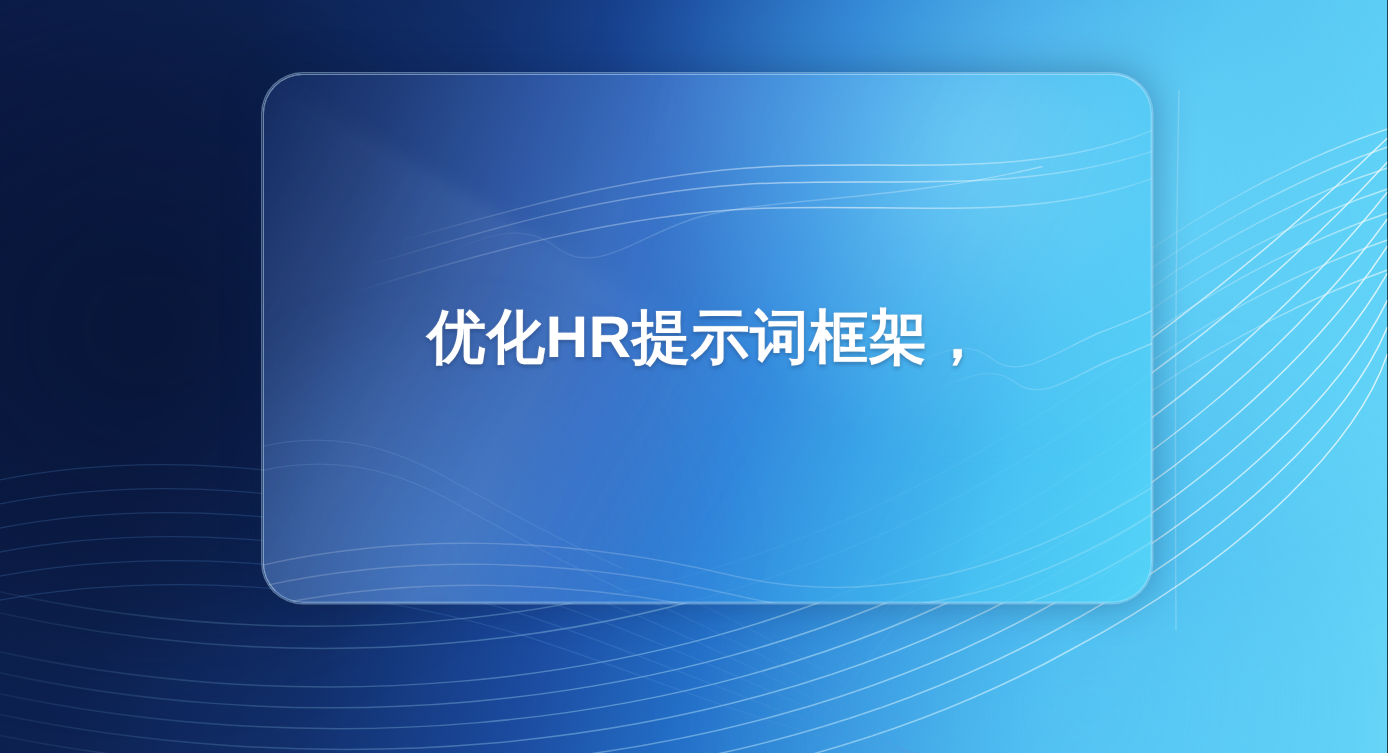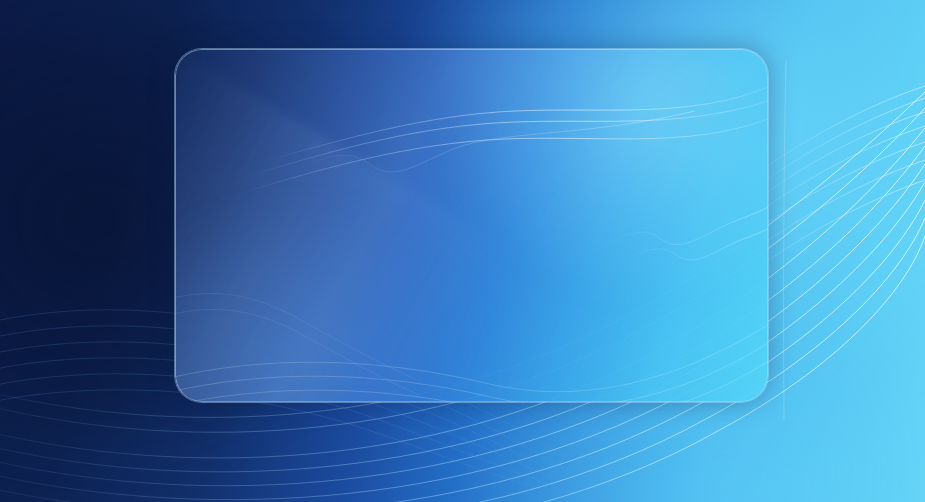--- a/index.html
+++ b/index.html
@@ -303,15 +303,16 @@
           <path d="M-6,250 C 40,238 80,246 120,268 C 160,290 200,312 240,330"></path>
           <path d="M-6,266 C 42,254 84,262 124,284 C 164,306 204,328 244,346"></path>
         </g>
       </svg>
     </div>
 
     <div class="card-edge-hl"></div>
   </div>
 
   <div class="headline">
+    <div class="line">优化HR提示词框架，</div>
   </div>
 
 </div>
 
 </body></html>

